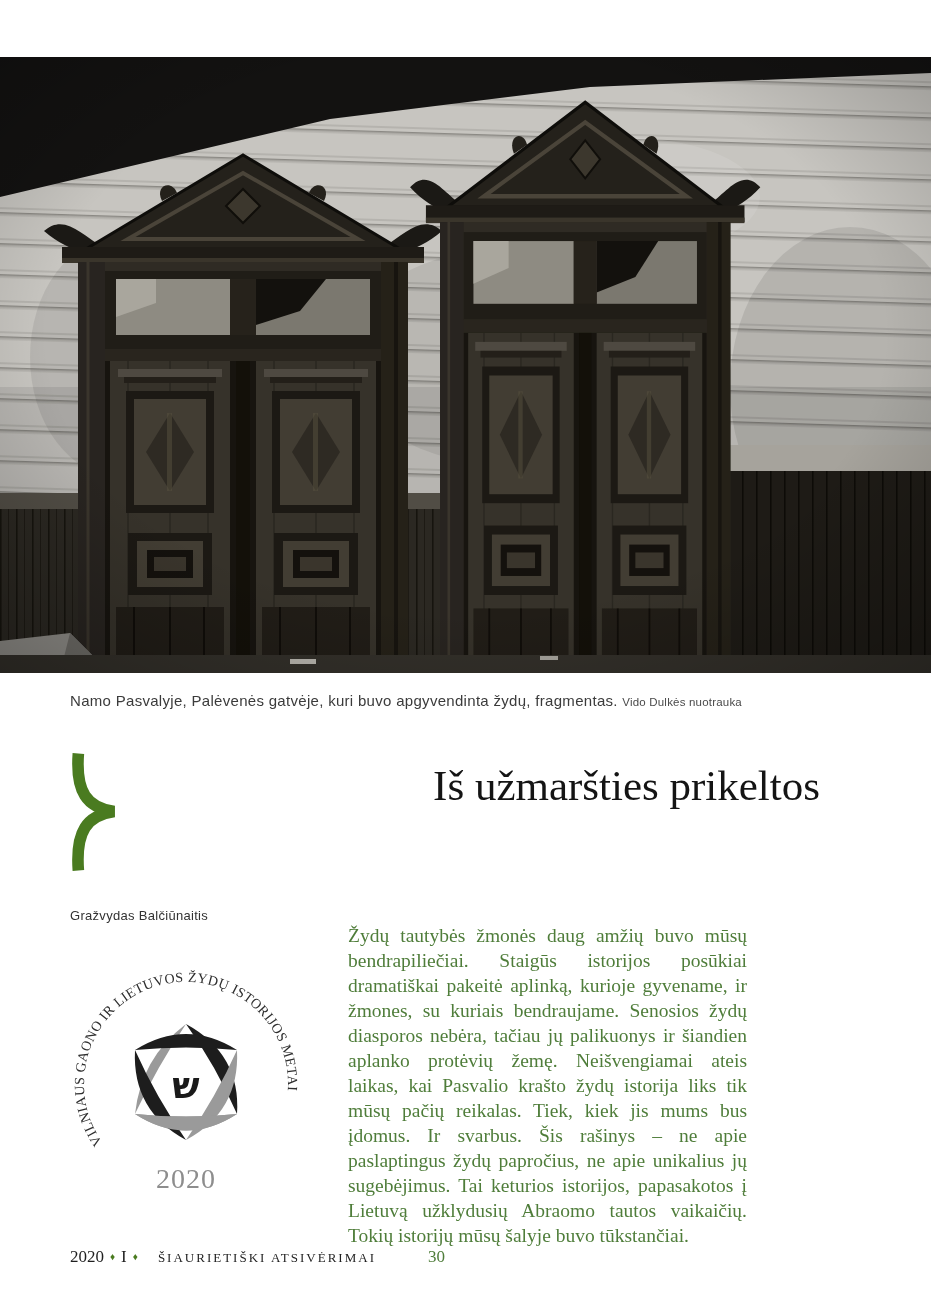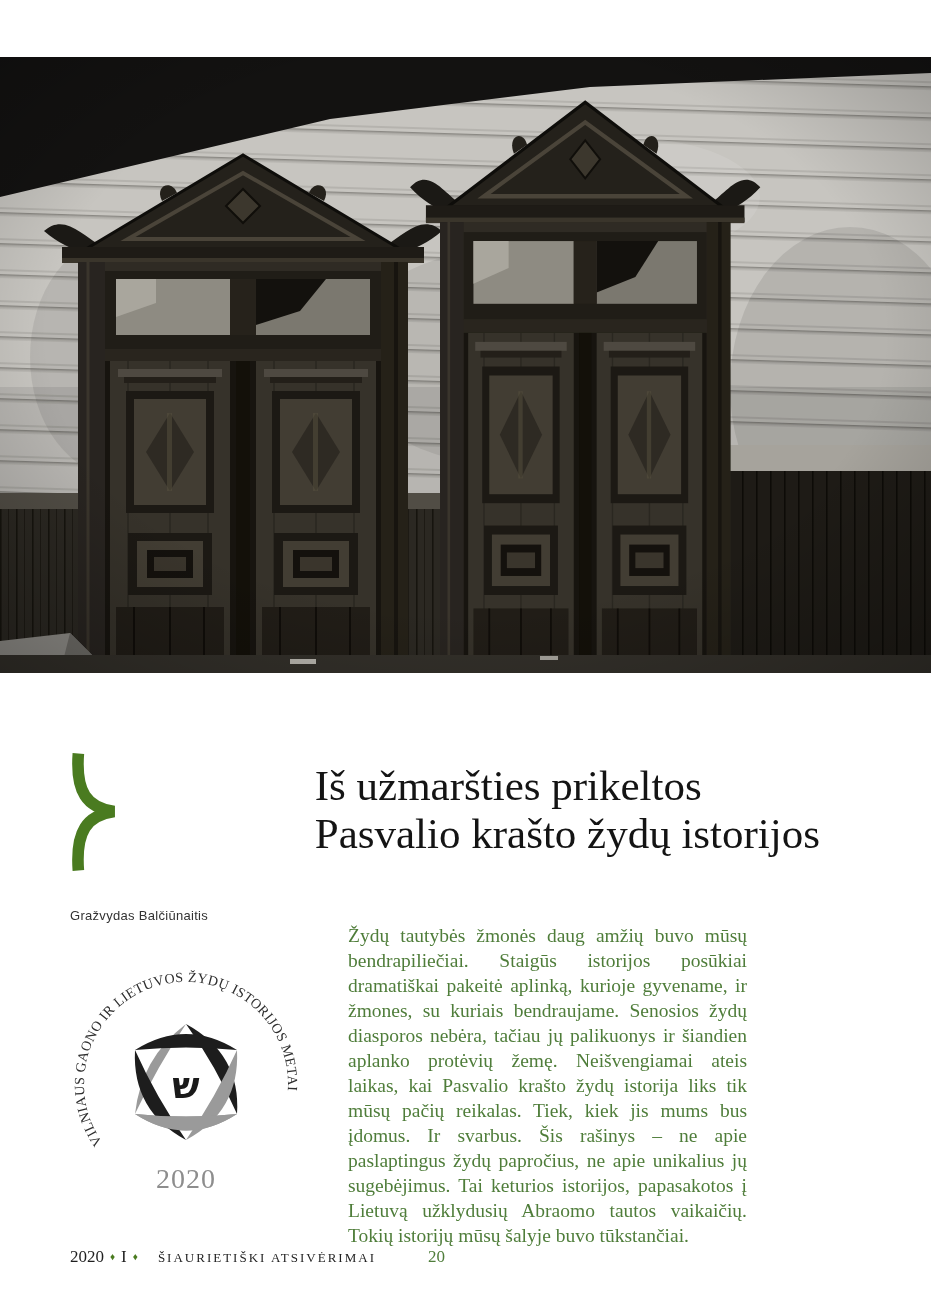--- a/index.html
+++ b/index.html
@@ -16,21 +16,21 @@
   .photo-wrap{position:absolute;left:0;top:57px;width:931px;height:616px;}
   .photo-wrap svg{display:block;width:100%;height:100%;}
   .caption{
     position:absolute;left:70px;top:692px;width:820px;
     font-size:15px;letter-spacing:.3px;color:#3b3b3b;
   }
   .caption .credit{font-size:11.5px;color:#4a4a4a;letter-spacing:.2px;}
   .chevron{position:absolute;left:60px;top:750px;width:58px;height:124px;}
   .chevron path{fill:none;stroke:var(--accent);stroke-width:12;}
   .title{
-    position:absolute;right:111px;top:762px;text-align:left;
+    position:absolute;right:111px;top:762px;text-align:right;
     font-family:"Liberation Serif",serif;font-weight:400;
     font-size:43px;line-height:48px;color:#141414;white-space:nowrap;
   }
   .author{
     position:absolute;left:70px;top:908px;
     font-size:13px;letter-spacing:.3px;color:#323232;
   }
   .logo{position:absolute;left:64px;top:966px;width:250px;height:250px;}
   .logo text{font-family:"Liberation Serif",serif;}
   .logo .ring{font-size:14px;letter-spacing:.4px;fill:#2e2e2e;}
@@ -147,28 +147,31 @@
       <polygon points="0,584 70,576 92,598 86,616 0,616" fill="#908e89"></polygon>
       <polygon points="70,576 92,598 86,616 60,616" fill="#6f6d68"></polygon>
       <rect x="0" y="598" width="931" height="18" fill="#33302a"></rect>
       <rect x="290" y="602" width="26" height="5" fill="#b9b6af"></rect>
       <rect x="540" y="599" width="18" height="4" fill="#a8a59e"></rect>
 
       <rect width="931" height="616" fill="url(#vig)"></rect>
     </svg>
   </div>
 
+  <div class="caption">
+    <span>Namo Pasvalyje, Palėvenės gatvėje, kuri buvo apgyvendinta žydų, fragmentas.</span>
+    <span class="credit">Vido Dulkės nuotrauka</span>
+  </div>
 
   <svg class="chevron" viewBox="0 0 60 125">
     <path d="M19,2 C16,42 28,58 56,62 C28,66 16,82 19,123"></path>
   </svg>
 
   <div class="title">
     <div>Iš užmaršties prikeltos</div>
-    <div>Pasvalio krašto žydų istorijos</div>
   </div>
 
   <div class="author">Gražvydas Balčiūnaitis</div>
 
   <svg class="logo" viewBox="0 0 250 250">
     <defs>
       <path id="ringArc" d="M 38.5 176.5 A 102 102 0 1 1 205.5 176.5" fill="none"></path>
     </defs>
     <text class="ring">
       <textPath href="#ringArc" startOffset="0">VILNIAUS GAONO IR LIETUVOS ŽYDŲ ISTORIJOS METAI</textPath>
@@ -187,15 +190,15 @@
     </g>
     <text class="shin" x="122" y="132" text-anchor="middle">ש</text>
     <text class="year" x="122" y="222" text-anchor="middle">2020</text>
   </svg>
 
   <p class="body-text">Žydų tautybės žmonės daug amžių buvo mūsų bendrapiliečiai. Staigūs istorijos posūkiai dramatiškai pakeitė aplinką, kurioje gyvename, ir žmones, su kuriais bendraujame. Senosios žydų diasporos nebėra, tačiau jų palikuonys ir šiandien aplanko protėvių žemę. Neišvengiamai ateis laikas, kai Pasvalio krašto žydų istorija liks tik mūsų pačių reikalas. Tiek, kiek jis mums bus įdomus. Ir svarbus. Šis rašinys – ne apie paslaptingus žydų papročius, ne apie unikalius jų sugebėjimus. Tai keturios istorijos, papasakotos į Lietuvą užklydusių Abraomo tautos vaikaičių. Tokių istorijų mūsų šalyje buvo tūkstančiai.</p>
 
   <div class="footer">
     <span>2020</span><span class="diamond">♦</span><span>I</span><span class="diamond">♦</span><span class="journal">ŠIAURIETIŠKI ATSIVĖRIMAI</span>
   </div>
-  <div class="page-num">20</div>
+  <div class="page-num">30</div>
 
 </div>
 
 </body></html>

